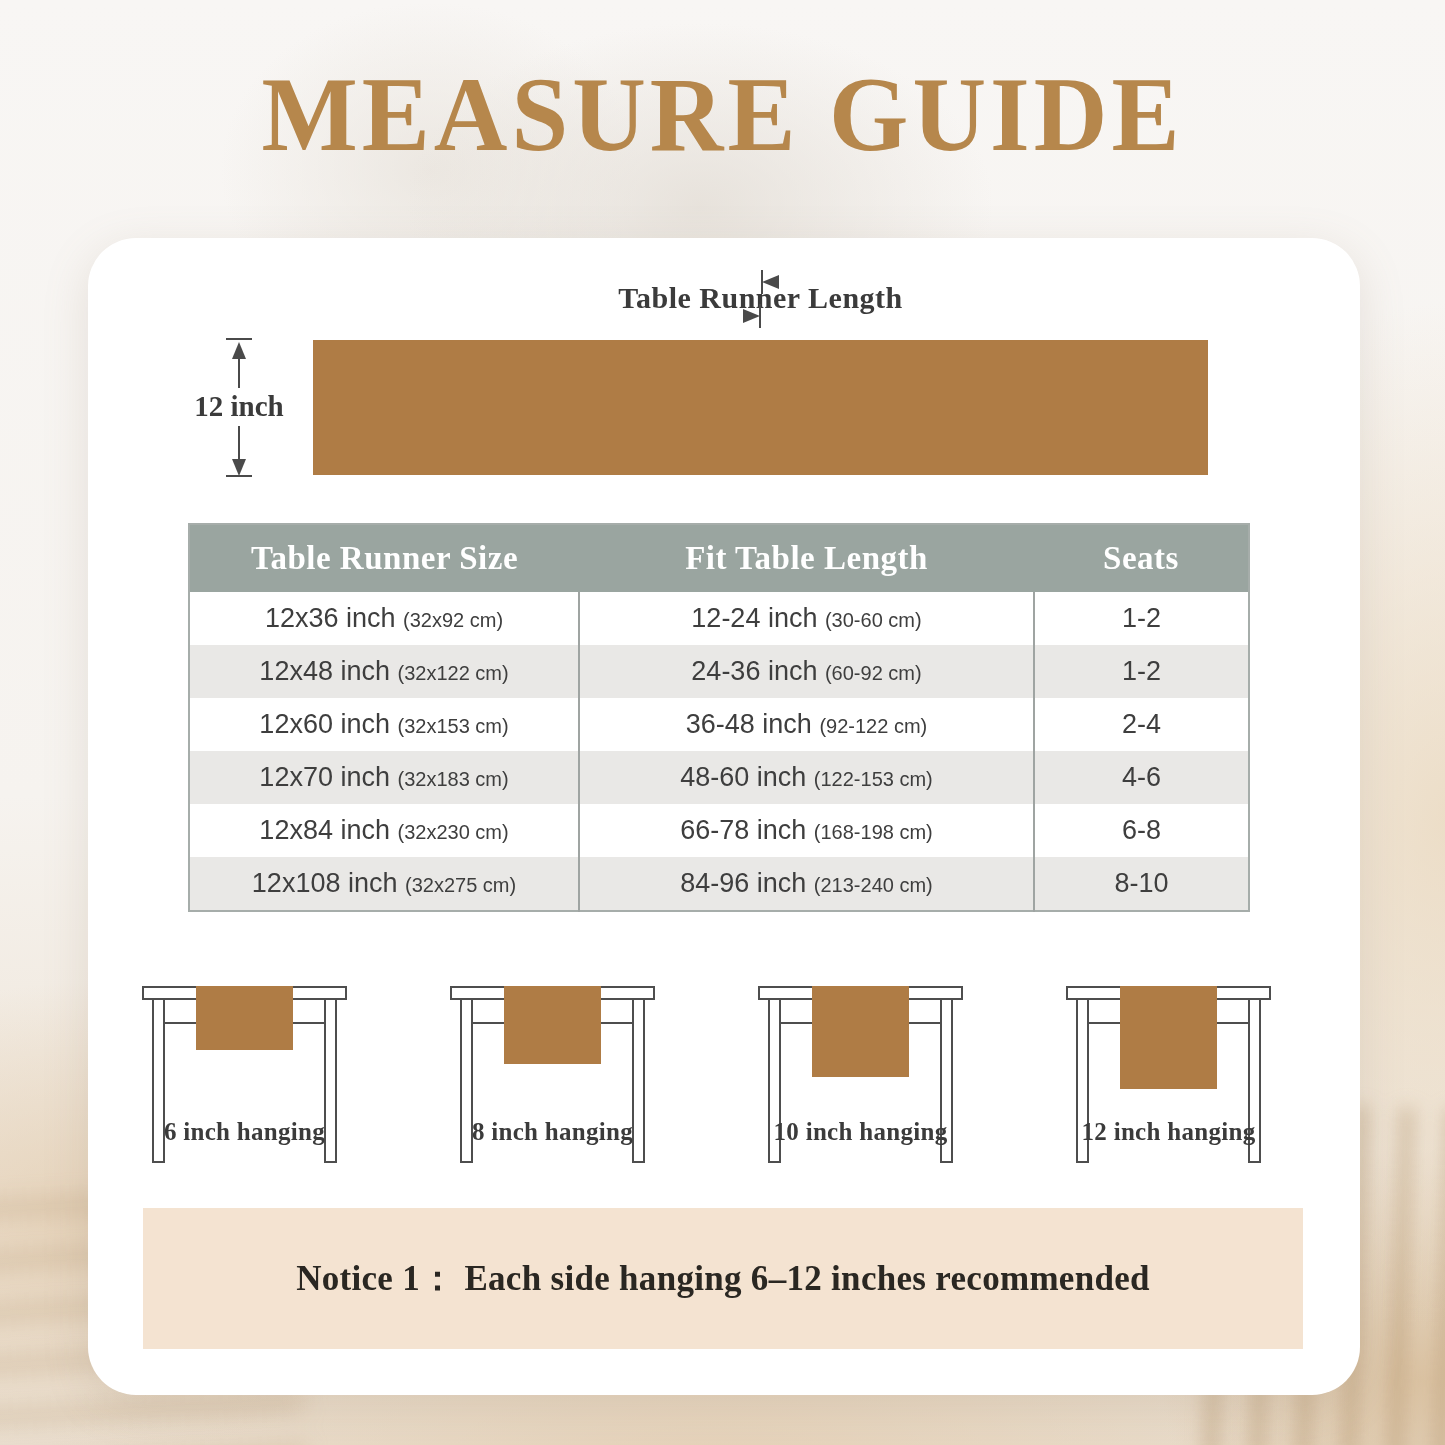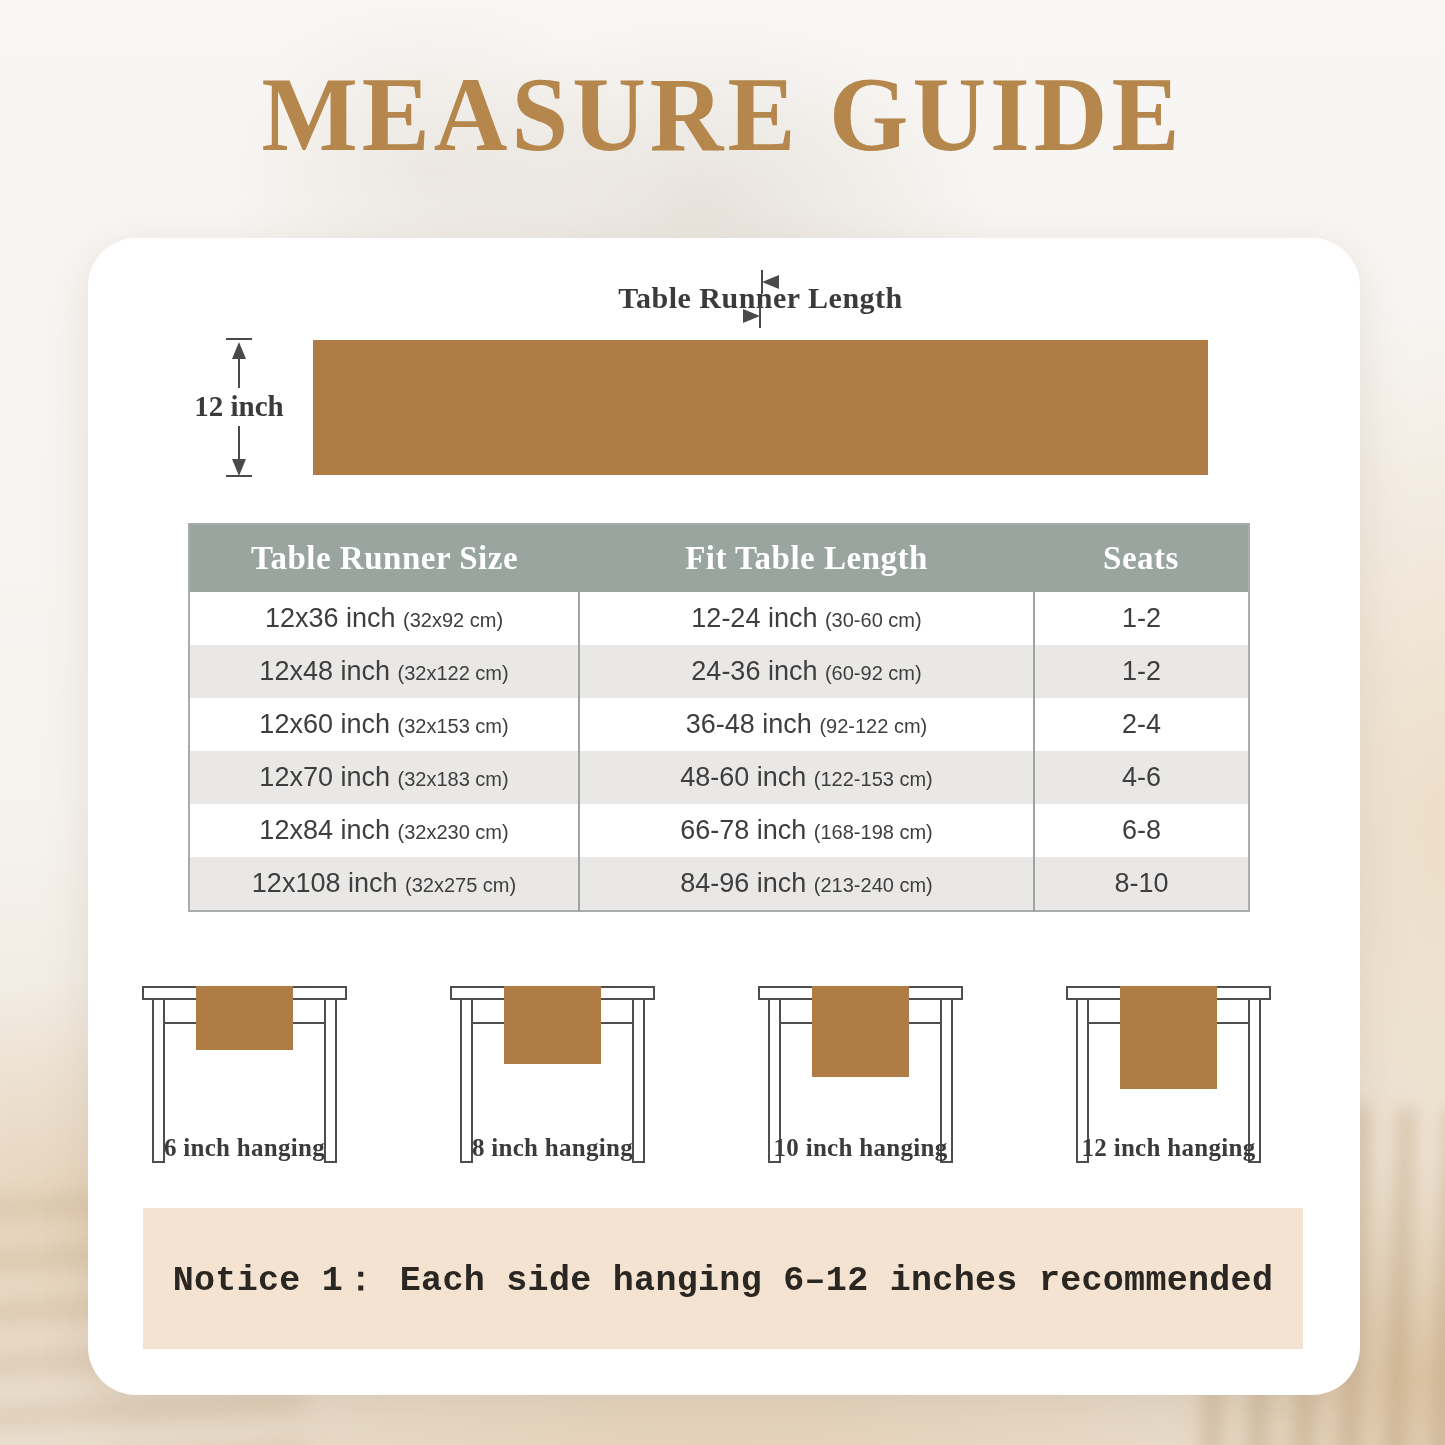--- a/index.html
+++ b/index.html
@@ -94,27 +94,27 @@
   .illus.p1{left:54px;} .illus.p2{left:362px;} .illus.p3{left:670px;} .illus.p4{left:978px;}
   .illus .top{position:absolute;top:0;left:0;width:201px;height:10px;border:2px solid #4e4e4e;background:#fff;}
   .illus .leg{position:absolute;top:14px;width:9px;height:161px;border:2px solid #4e4e4e;border-top:none;background:#fff;}
   .illus .leg.l{left:10px;} .illus .leg.r{right:10px;}
   .illus .apron{position:absolute;top:36px;left:23px;right:23px;height:2px;background:#4e4e4e;}
   .illus .drape{position:absolute;top:0;left:54px;width:97px;background:#af7c45;}
   .illus.p1 .drape{height:64px;} .illus.p2 .drape{height:78px;}
   .illus.p3 .drape{height:91px;} .illus.p4 .drape{height:103px;}
   .illus .hlbl{
     position:absolute;top:132px;left:0;width:100%;text-align:center;
-    font-size:25px;font-weight:700;color:#3b3b3b;letter-spacing:0.3px;margin-top:16px;
+    font-size:25px;font-weight:700;color:#3b3b3b;letter-spacing:0.3px;
   }
   
   .notice{
     position:absolute;left:55px;top:970px;width:1160px;height:141px;
     background:#f4e3d1;
-    display:flex;flex-direction:column;justify-content:center;align-items:center;gap:13px;font-family:Liberation Mono, monospace;
+    display:flex;flex-direction:column;justify-content:center;align-items:center;gap:13px;
   }
   .notice .nline{font-size:35px;font-weight:700;color:#2a2722;letter-spacing:0.3px;white-space:nowrap;}
 </style>
 </head>
 <body>
 
 <div class="bg">
   <div class="slats-right"></div>
   <div class="slats-left"></div>
 </div>

